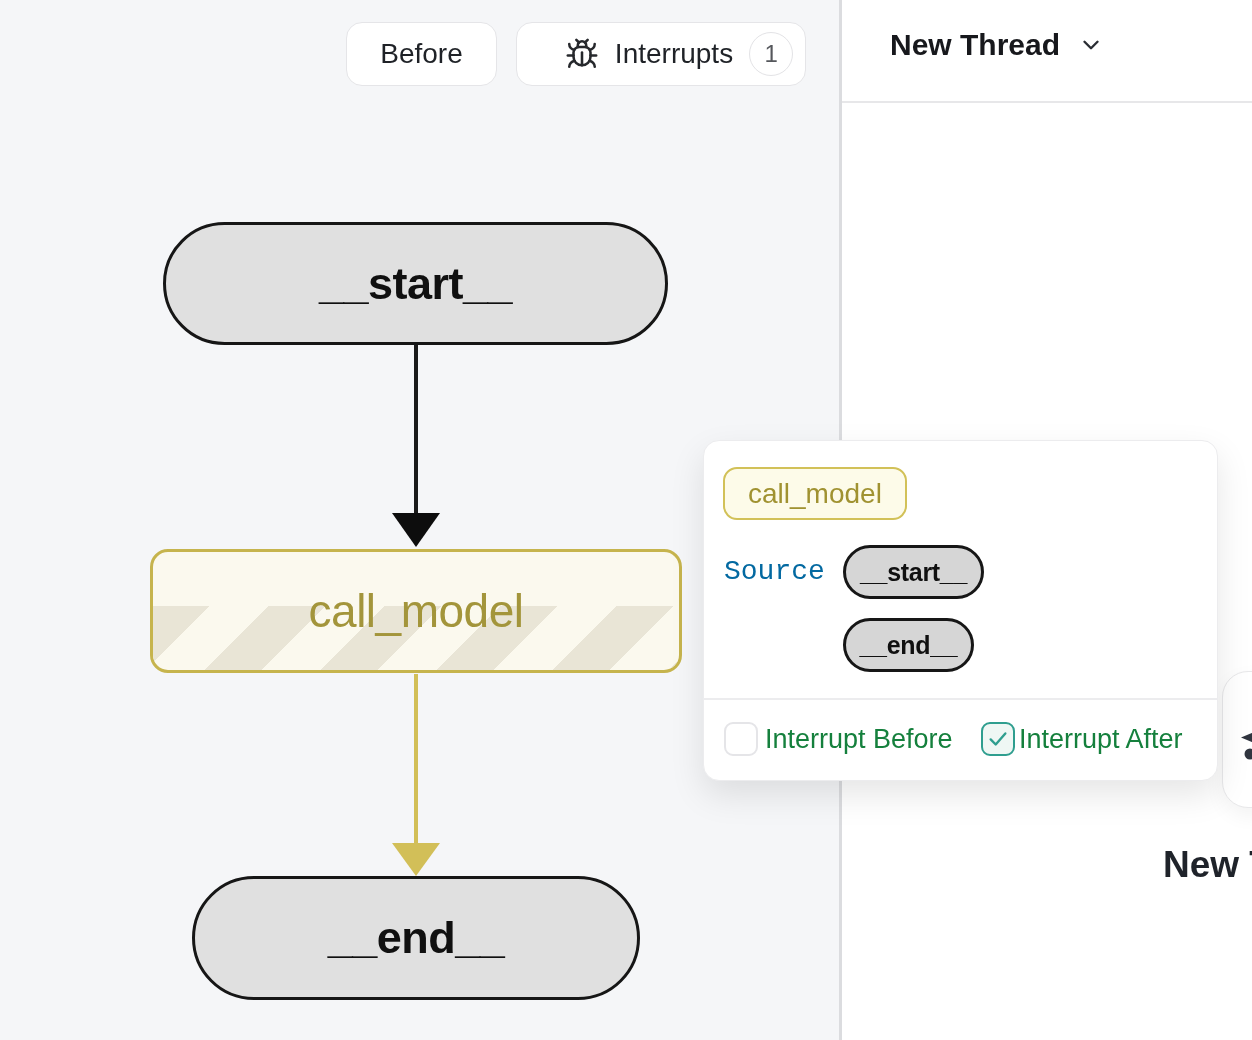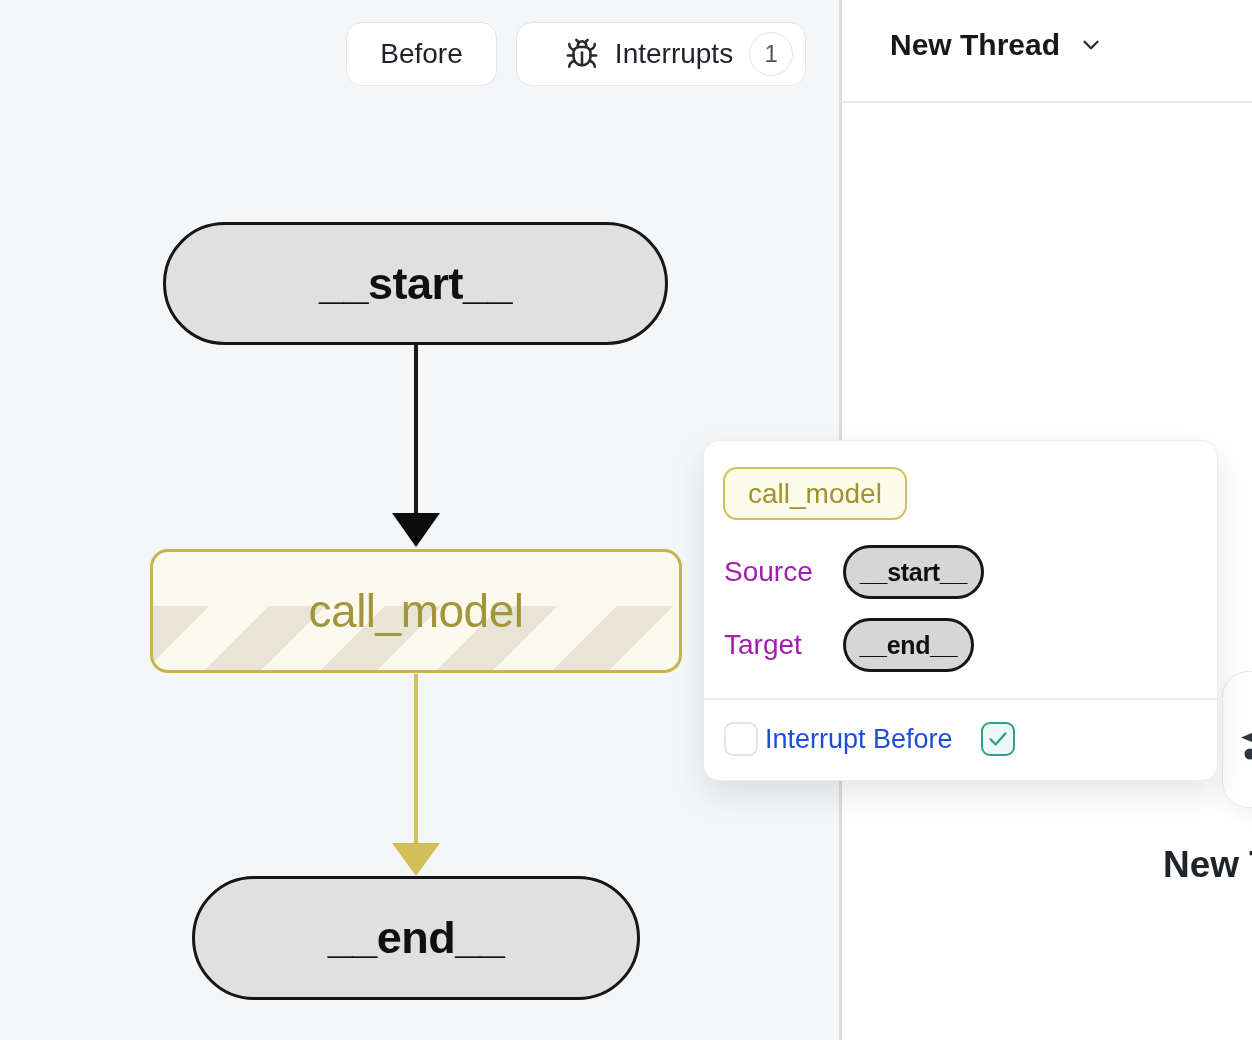--- a/index.html
+++ b/index.html
@@ -51,36 +51,36 @@
   #edge-card { position:absolute; left:380px; top:671px; width:110px; height:137px; background:#ffffff;
     border:1.5px solid #e8e8ea; border-radius:26px; box-shadow:0 8px 20px rgba(0,0,0,0.05); }
 
   
   #popover { position:absolute; left:703px; top:440px; width:515px; height:341px; background:#ffffff;
     border:1px solid #ececee; border-radius:16px; box-shadow:0 14px 34px rgba(0,0,0,0.10); z-index:5; }
   #popover-chip { position:absolute; left:19px; top:26px; height:53px; padding:0 23px;
     display:flex; align-items:center; border:2px solid #d2c158; border-radius:14px;
     background:#fdfbe9; color:#a09231; font-size:28px; }
   .pop-label { position:absolute; left:20px; width:120px; height:54px; line-height:54px;
-    font-size:28px; color:#a21caf; }
+    font-size:28px; color:#0369a1;font-family:Liberation Mono, monospace; }
   .pop-pill { position:absolute; left:139px; height:54px; display:flex; align-items:center;
     justify-content:center; background:#d6d6d6; border:3px solid #161616; border-radius:999px;
     font-size:25px; font-weight:600; color:#101010; letter-spacing:-0.3px; }
   #source-label { top:104px; } #source-pill { top:104px; width:141px; }
   #target-label { top:177px; } #target-pill { top:177px; width:131px; }
   #popover-divider { position:absolute; left:0; top:257px; width:100%; height:1.5px; background:#ececee; }
   .checkbox { position:absolute; top:281px; width:34px; height:34px; border:2px solid #e5e5e8;
     border-radius:9px; background:#ffffff; cursor:pointer; display:flex; align-items:center;
     justify-content:center; }
   .checkbox .check { display:none; }
   .checkbox.checked { border-color:#2f9e8f; background:#eff7f4; }
   .checkbox.checked .check { display:block; }
   #cb-before { left:20px; } #cb-after { left:277px; }
   .cb-label { position:absolute; top:281px; height:34px; line-height:34px; font-size:27px;
-    color:#1d4ed8; font-weight:500; white-space:nowrap; }
+    color:#15803d; font-weight:500; white-space:nowrap; }
   #cb-before-label { left:61px; } #cb-after-label { left:315px; }
 </style>
 </head>
 <body>
 
 <div id="canvas">
 
   <svg id="edges" width="839" height="1040" viewBox="0 0 839 1040">
     <line x1="416" y1="345" x2="416" y2="516" stroke="#1a1a1a" stroke-width="4"></line>
     <polygon points="392,513 440,513 416,547" fill="#0d0d0d"></polygon>
@@ -152,30 +152,30 @@
 </div>
 
 <div id="popover">
   <div id="popover-chip">
     <span>call_model</span>
   </div>
 
   <div class="pop-label" id="source-label">Source</div>
   <div class="pop-pill" id="source-pill">__start__</div>
 
-  <div class="pop-label" id="target-label">Target</div>
   <div class="pop-pill" id="target-pill">__end__</div>
 
   <div id="popover-divider"></div>
 
   <div class="checkbox" id="cb-before">
     
   </div>
   <div class="cb-label" id="cb-before-label">Interrupt Before</div>
 
   <div class="checkbox checked" id="cb-after">
     <span class="check" style="display:flex;">
       <svg width="22" height="22" viewBox="0 0 24 24" fill="none" stroke="#2f9e8f" stroke-width="2.6" stroke-linecap="round" stroke-linejoin="round">
         <polyline points="4 12.5 9.5 18 20 6"></polyline>
       </svg>
     </span>
   </div>
+  <div class="cb-label" id="cb-after-label">Interrupt After</div>
 </div>
 
 </body></html>

